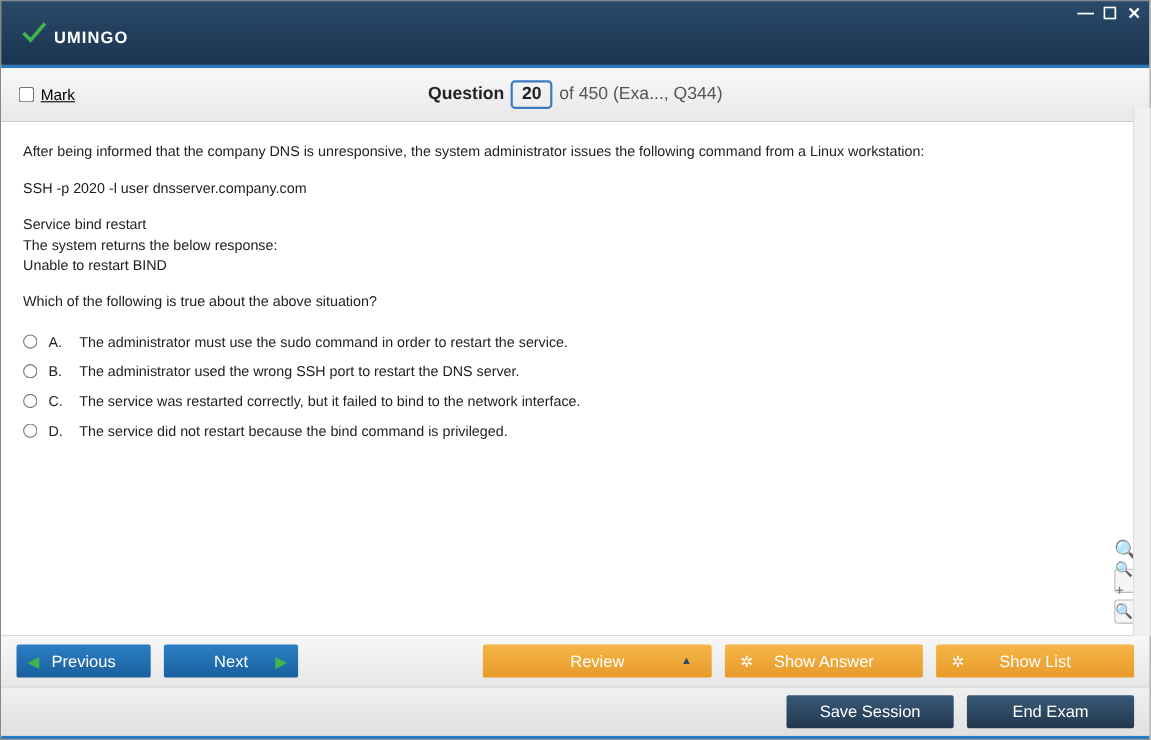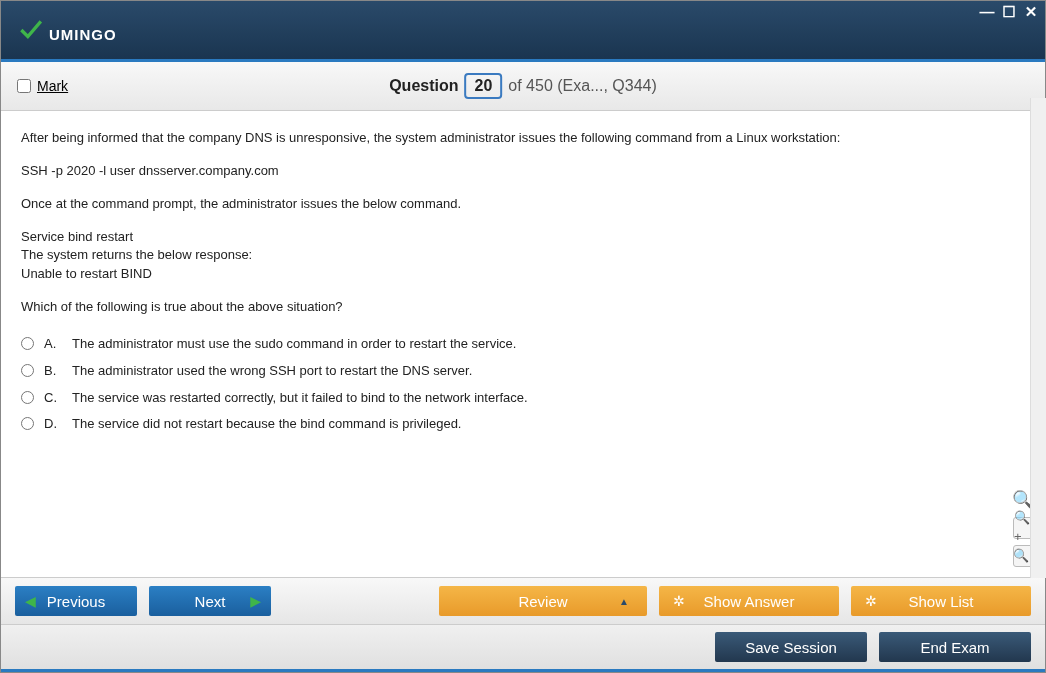--- a/index.html
+++ b/index.html
@@ -70,21 +70,20 @@
   <div class="q-center">
     <b>Question</b>
     <span class="q-num-box">20</span>
     <span>of 450 (Exa..., Q344)</span>
   </div>
 </div>
 
 <div class="content">
   <p>After being informed that the company DNS is unresponsive, the system administrator issues the following command from a Linux workstation:</p>
   <p>SSH -p 2020 -l user dnsserver.company.com</p>
-  <p>Once at the command prompt, the administrator issues the below command.</p>
   <p class="tight">Service bind restart</p>
   <p class="tight">The system returns the below response:</p>
   <p>Unable to restart BIND</p>
   <p>Which of the following is true about the above situation?</p>
 
   <div class="options">
     <div class="option-row">
       <input type="radio" name="ans" style="">
       <span class="letter">A.</span>
       <span>The administrator must use the sudo command in order to restart the service.</span>

